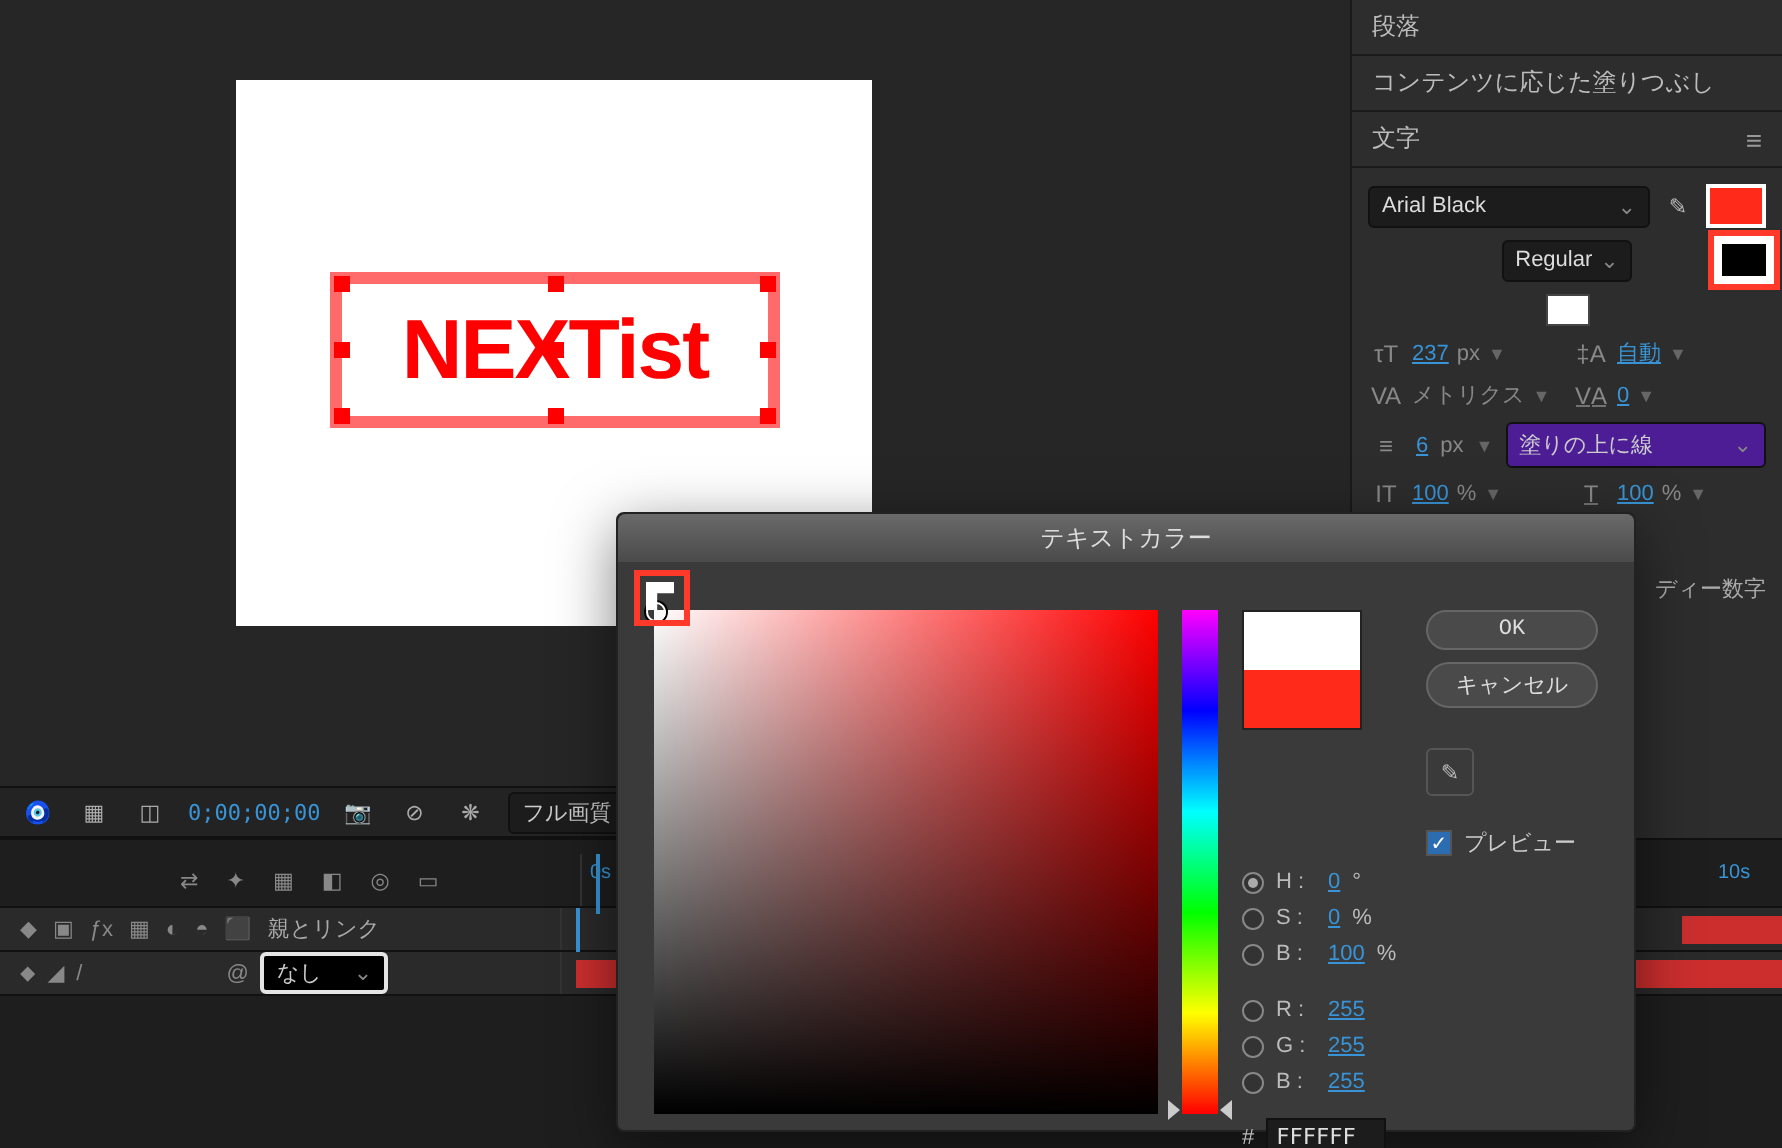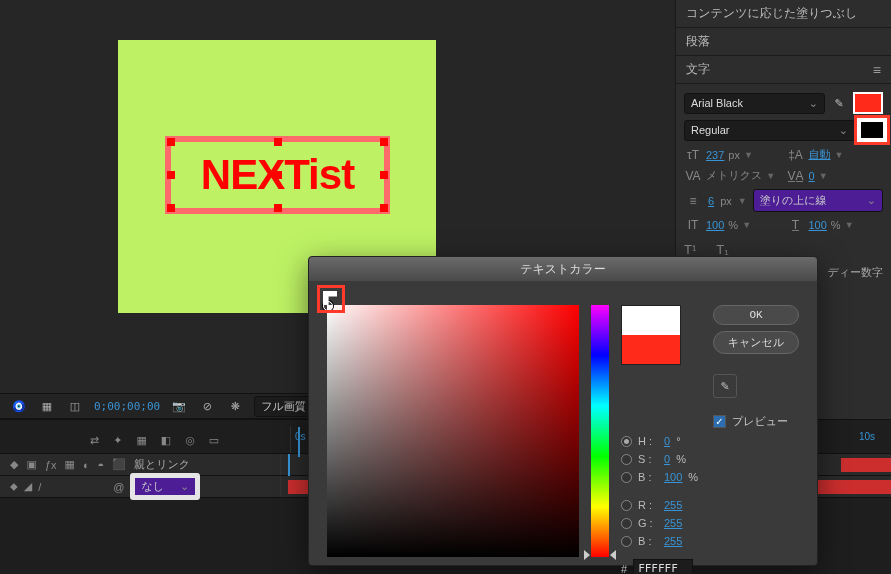--- a/index.html
+++ b/index.html
@@ -19,21 +19,21 @@
     position: absolute;
     left: 0; top: 0;
     width: 675px;
     height: 393px;
     background: #262626;
   }
   .comp-canvas {
     position: absolute;
     left: 118px; top: 40px;
     width: 318px; height: 273px;
-    background: #bef264;
+    background: #ffffff;
   }
   .text-box {
     position: absolute;
     left: 47px; top: 96px;
     width: 225px; height: 78px;
     border: 6px solid #ff6a6a;
     display: flex;
     align-items: center;
     justify-content: center;
   }
@@ -92,21 +92,21 @@
     font-size:11px;
     display:flex; align-items:flex-start; justify-content:space-between;
   }
   .font-row { position:relative; }
   .font-select { flex:1; }
   .chev { color:#888; margin-left:4px; }
   .eyedropper-mini { width:16px; text-align:center; color:#bbb; cursor:pointer; }
   .color-swatch-top {
     width:30px; height:22px; background:#ff2a1a; border:2px solid #fff;
   }
-  .style-row2 { position:relative; }
+  .style-row2 { position:relative;flex-direction:column; }
   .style-select { flex:1; }
   .swatch-white { width:22px; height:16px; background:#fff; border:1px solid #444; }
   .swatch-black {
     width:30px; height:24px; background:#000; border:4px solid #fff;
     position:absolute; right:-4px; top:-2px; outline:3px solid #ff3a2a;
   }
   .prop-row { display:flex; align-items:center; gap:6px; margin-bottom:6px; }
   .prop-col { flex:1; display:flex; align-items:center; gap:4px; }
   .prop-icon { color:#888; font-size:12px; width:18px; text-align:center; }
   .value-link { color:#3894d6; text-decoration:underline; cursor:pointer; }
@@ -166,21 +166,21 @@
   }
   .lc-left { width:280px; display:flex; align-items:center; gap:8px; padding:0 10px; color:#888; }
   .pl-label { color:#aaa; font-size:11px; }
   .lc-right { flex:1; border-left:1px solid #333; height:100%; position:relative; }
   .track-bar {
     position:absolute; left:7px; top:4px; height:14px;
     background:#cc2e2e; width:870px;
   }
   .layer-controls.row2 .lc-left { gap:6px; }
   .dropdown-tiny {
-    background:#4c1d95; border:5px solid #e5e5e5; border-radius:3px;
+    background:#000000; border:2px solid #e5e5e5; border-radius:3px;
     padding:1px 6px; color:#ccc; display:flex; align-items:center; gap:12px;
   }
   .mini-ico { color:#888; cursor:pointer; }
 
   
   .dialog {
     position:absolute;
     left:308px; top:256px;
     width:510px; height:310px;
     background:#3a3a3a;
@@ -284,22 +284,22 @@
       <span class="handle-ml"></span>
       <span class="handle-mr"></span>
       <span class="handle-tc"></span>
       <span class="handle-bc"></span>
       <span class="nextist">NEXTist</span>
     </div>
   </div>
 </div>
 
 <div class="right-panel">
+  <div class="panel-section">段落</div>
   <div class="panel-section">コンテンツに応じた塗りつぶし</div>
-  <div class="panel-section">段落</div>
   <div class="panel-section header">
     <span>文字</span>
     <span class="hamburger">≡</span>
   </div>
 
   <div class="char-panel">
     <div class="row font-row">
       <div class="select font-select">
         <span>Arial Black</span>
         <span class="chev">⌄</span>

